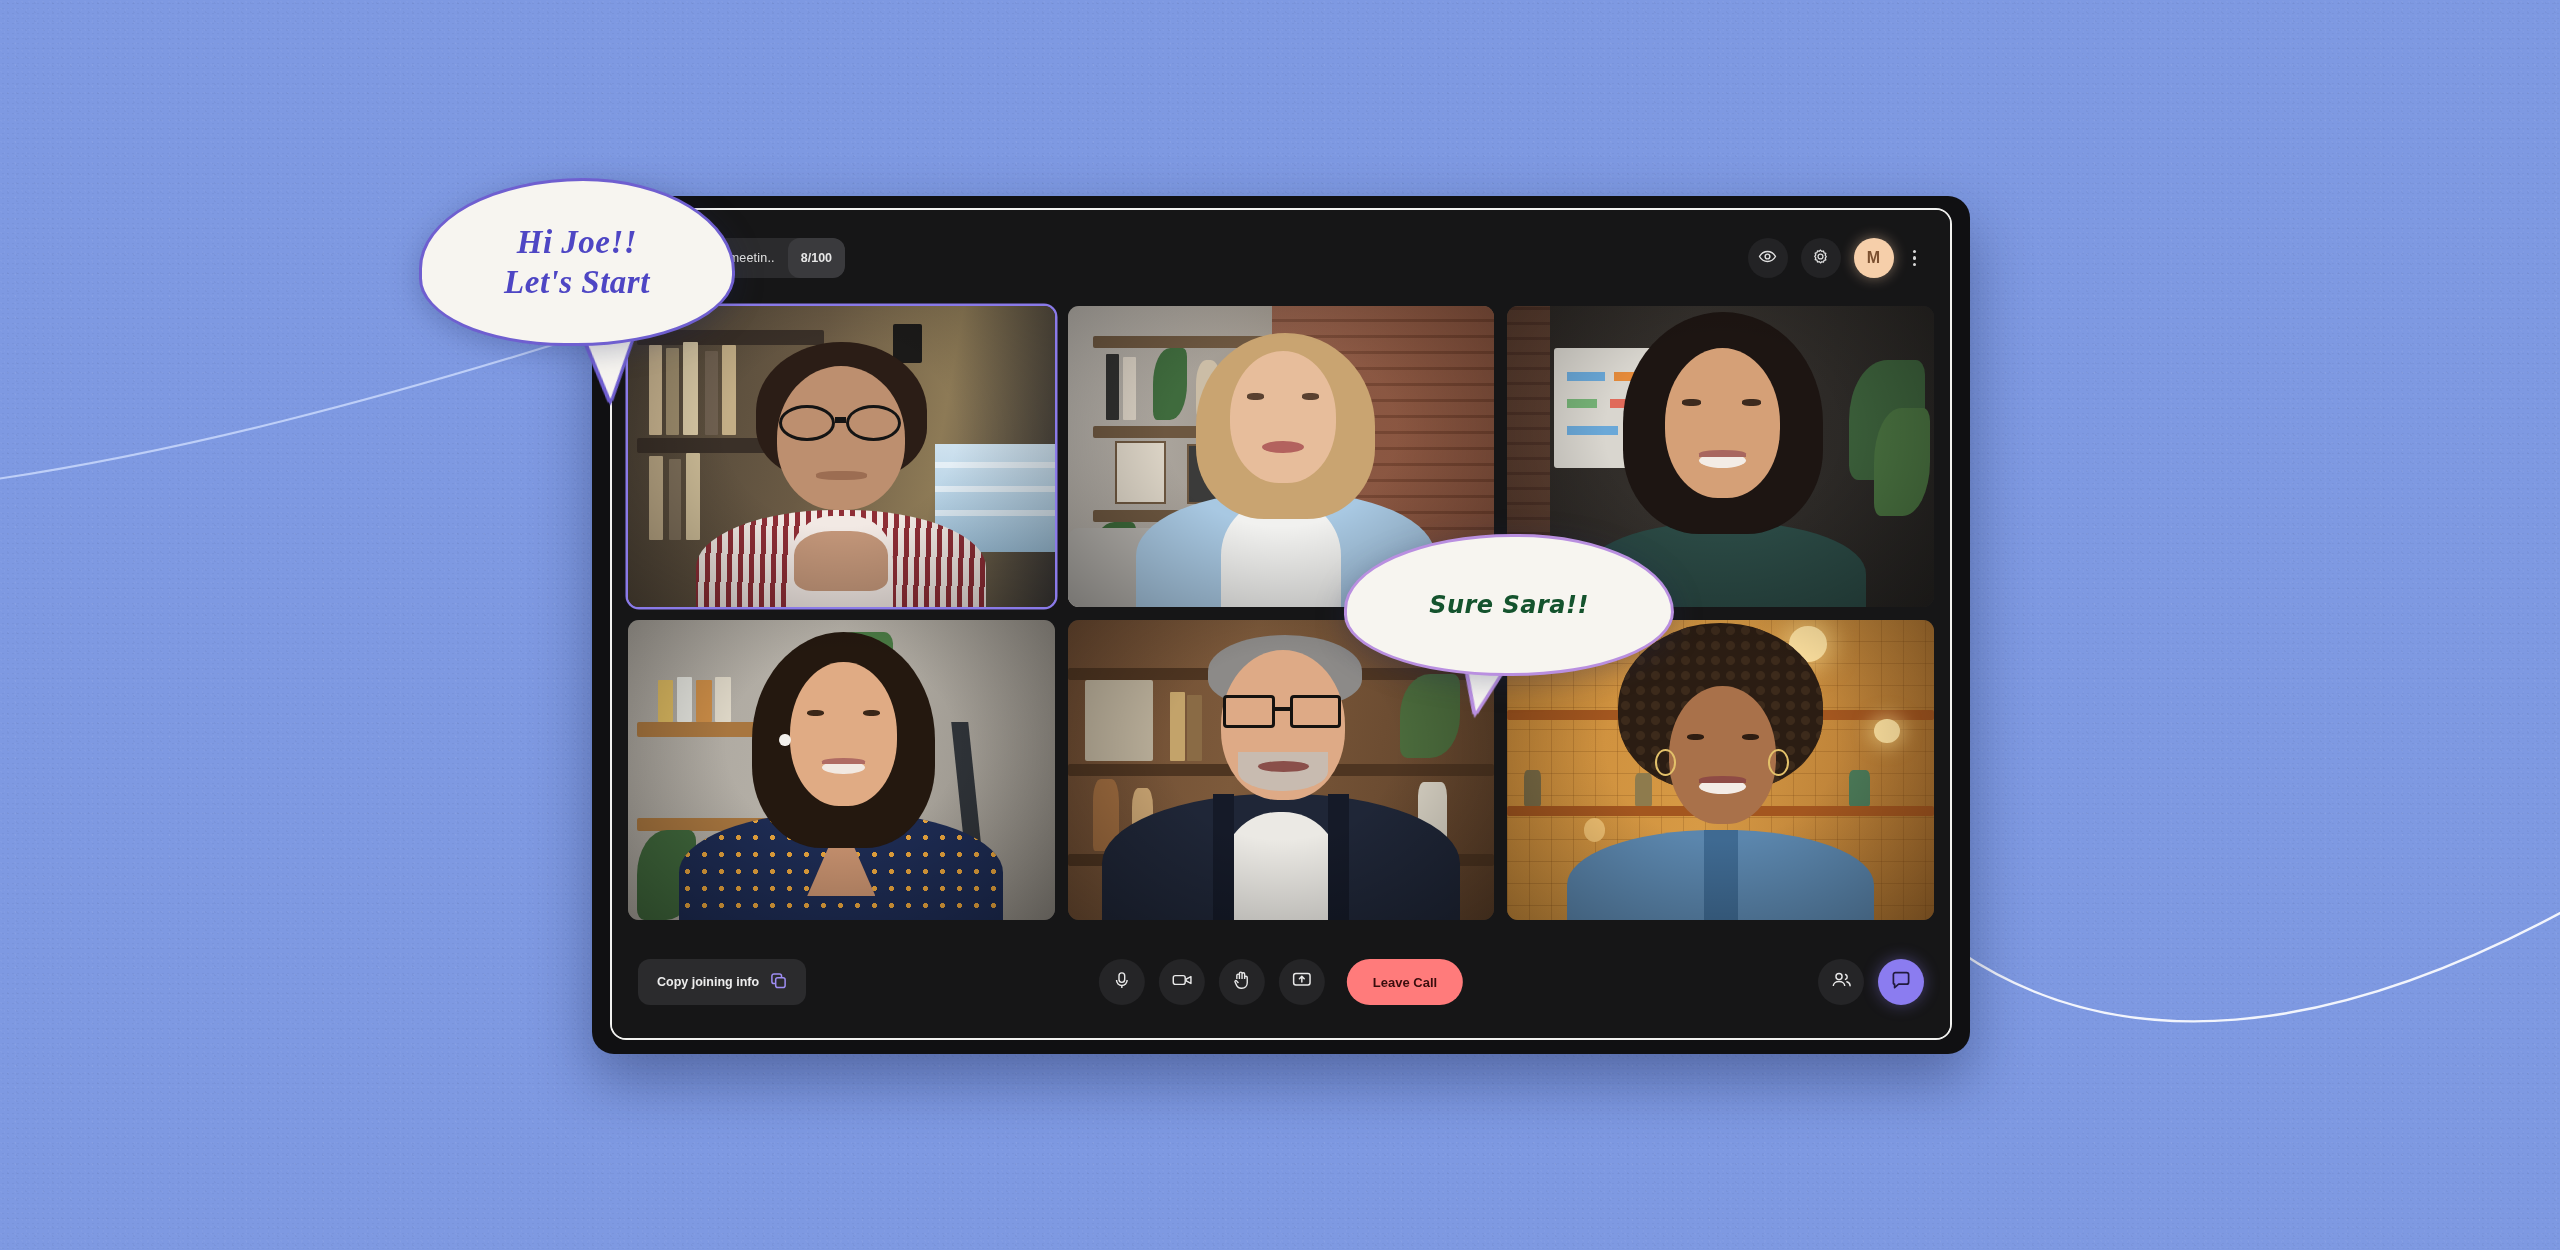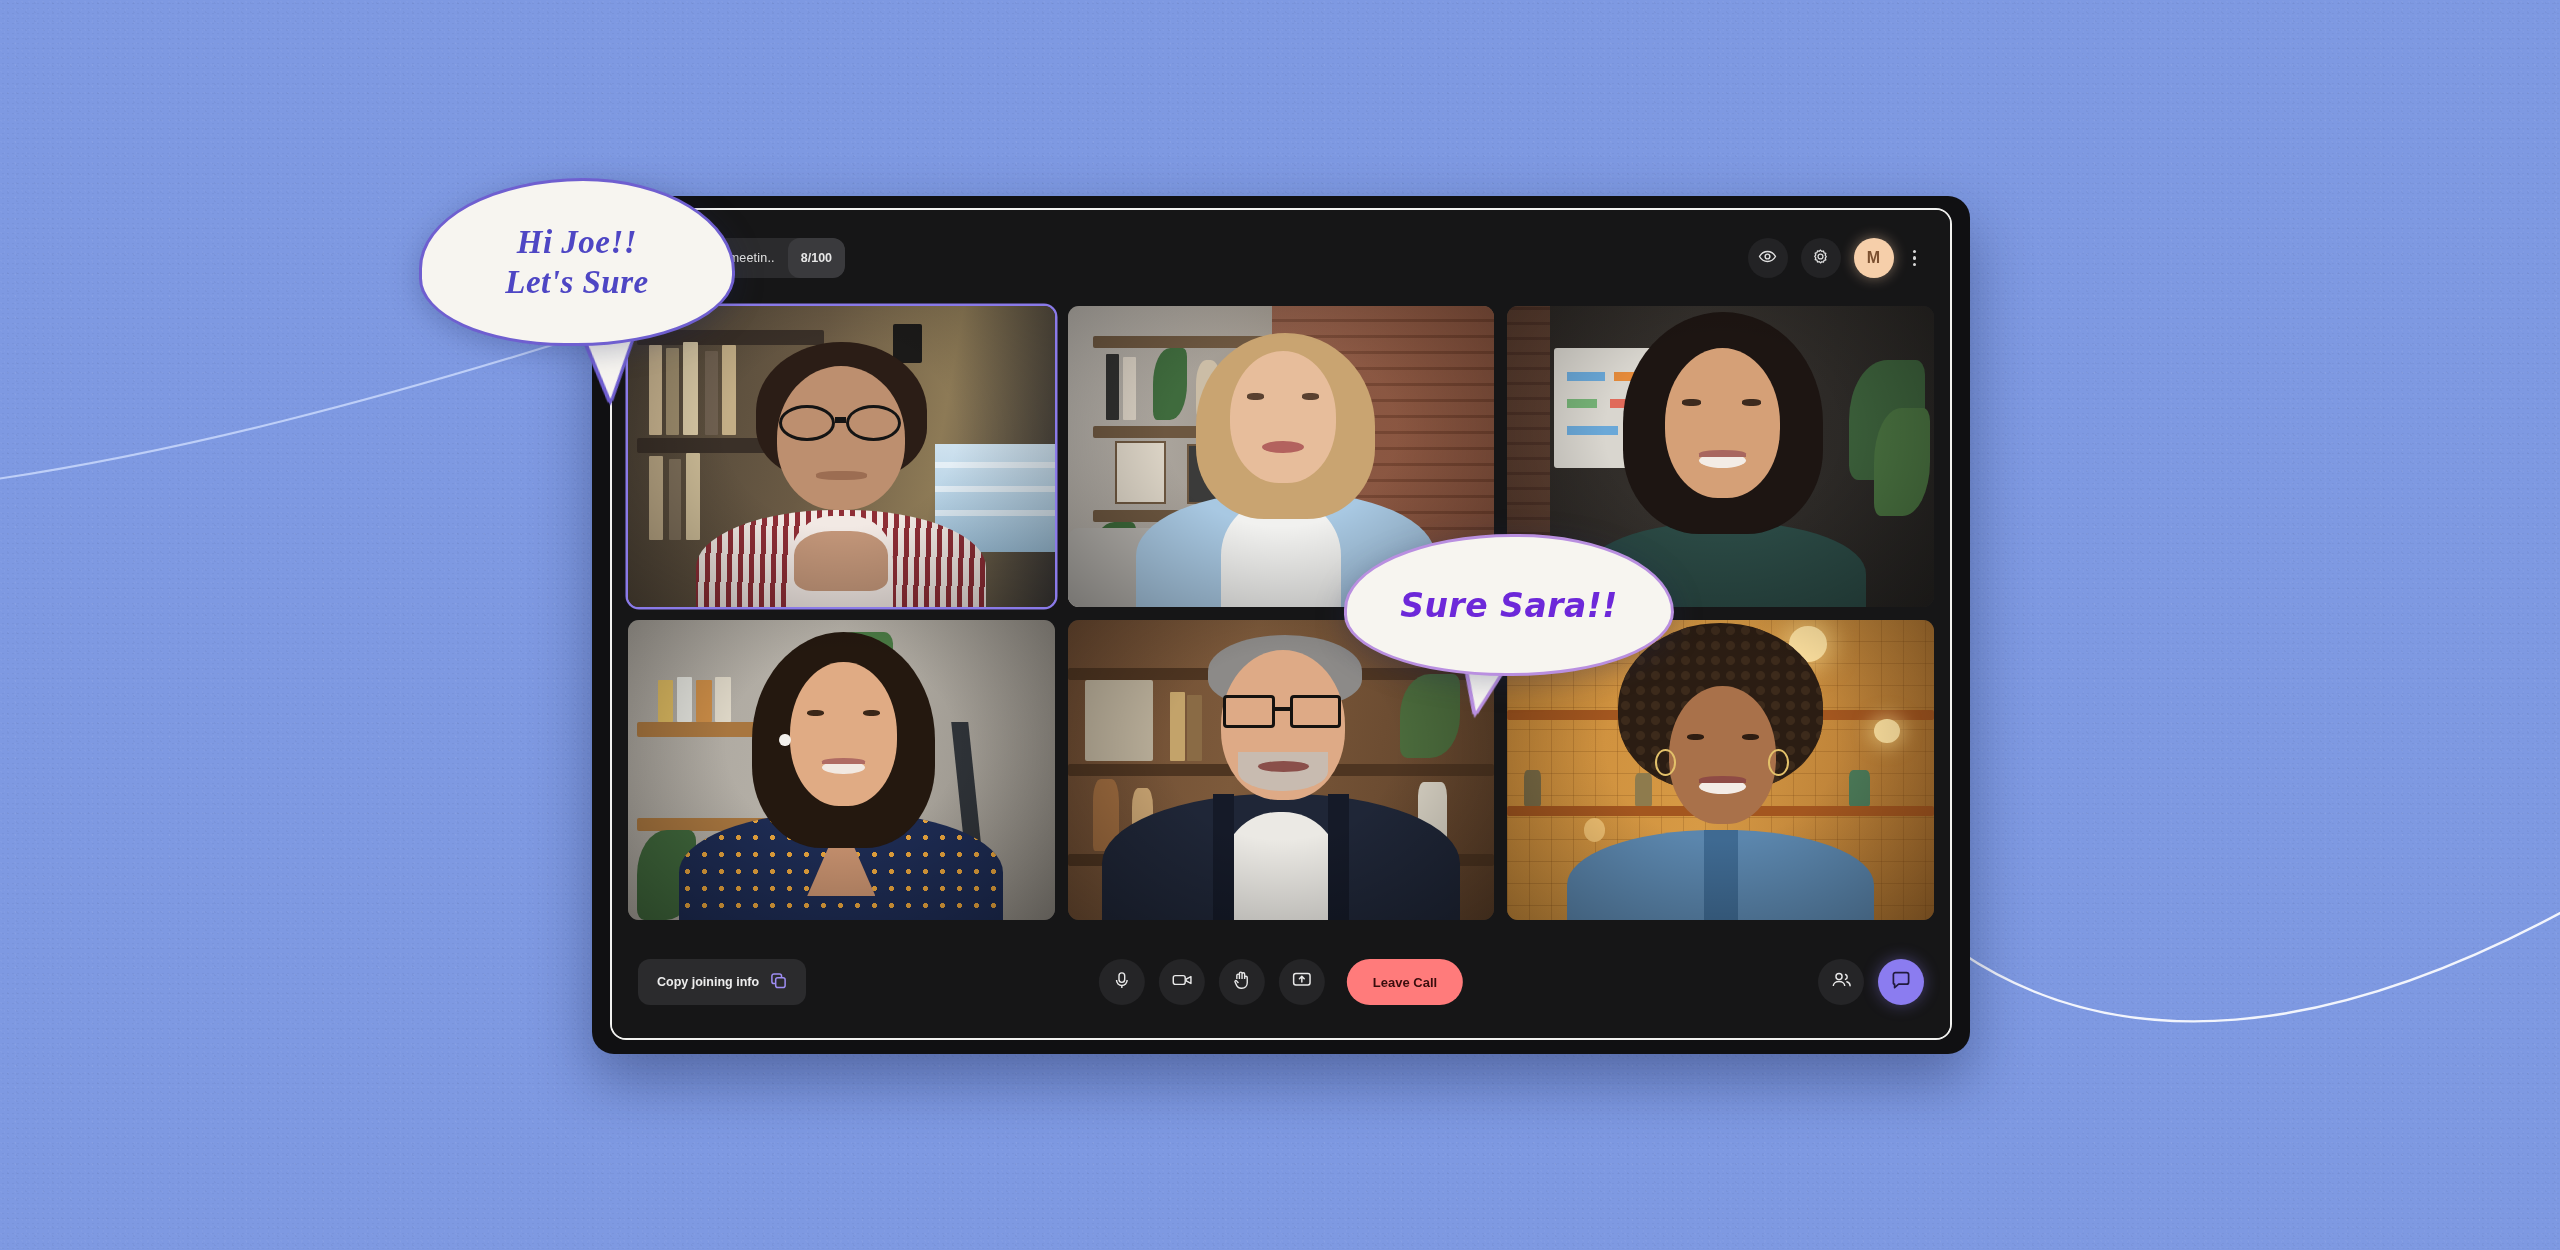--- a/index.html
+++ b/index.html
@@ -195,21 +195,21 @@
     filter:drop-shadow(-3px 4px 0 #6f5fd0) drop-shadow(2px 3px 0 #6f5fd0);
     transform:rotate(-8deg);
   }
   #bubble-2 {
     left:1344px; top:534px; width:330px; height:142px;
     border-radius:52% 48% 50% 50% / 54% 56% 46% 44%;
     border-color:#b98fe0;
     z-index:40;
   }
   #bubble-2 .btext {
-    color:#6d28d9; font-size:33px; font-weight:700;
+    color:#14532d; font-size:24px; font-weight:700;
     letter-spacing:.5px; font-style:italic;
   }
   #bubble-2-tail {
     position:absolute; left:1462px; top:650px;
     width:0;height:0;
     border-left:16px solid transparent;
     border-right:34px solid transparent;
     border-top:62px solid #f7f5f0;
     z-index:39;
     filter:drop-shadow(-3px 4px 0 #b98fe0) drop-shadow(2px 3px 0 #b98fe0);
@@ -507,19 +507,19 @@
         </span>
       </div>
     </div>
   </div>
 
 </div>
 
 <div id="bubble-1-tail"></div>
 <div class="bubble" id="bubble-1">
   <div class="btext">Hi Joe!!</div>
-  <div class="btext">Let's Sure</div>
+  <div class="btext">Let's Start</div>
 </div>
 
 <div id="bubble-2-tail"></div>
 <div class="bubble" id="bubble-2">
   <div class="btext">Sure Sara!!</div>
 </div>
 
 </body></html>

